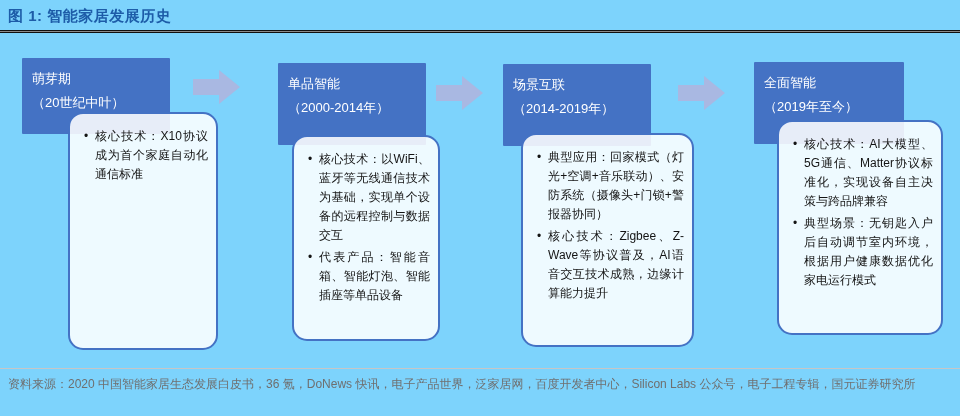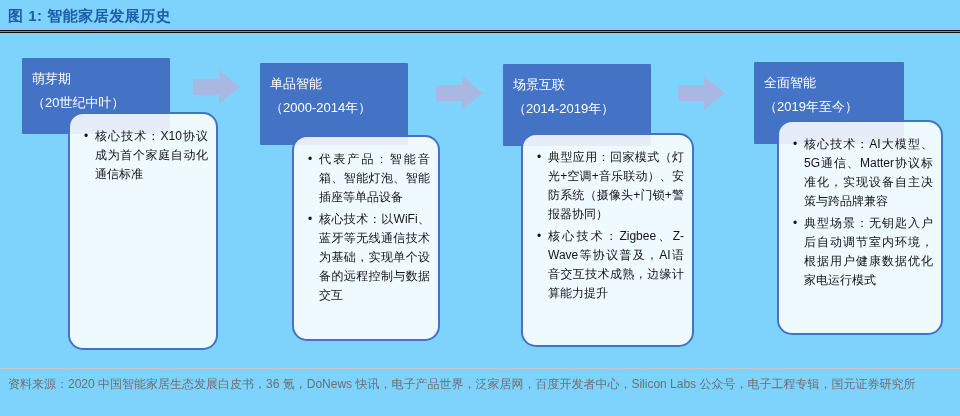--- a/index.html
+++ b/index.html
@@ -27,21 +27,21 @@
   .stage-content{position:absolute;z-index:2;box-sizing:border-box;
     background:rgba(255,255,255,0.87);border:2px solid var(--box-border);
     border-radius:15px;padding:13px 6px 6px 8px;}
   ul.bullets{margin:0;padding:0 2px 0 17px;list-style:none;font-size:12px;
     line-height:1.58;color:#141414;text-align:justify;}
   ul.bullets li{position:relative;margin-bottom:3px;}
   ul.bullets li::before{content:"•";position:absolute;left:-11px;top:0;color:#141414;}
 
   .h1{left:22px;top:58px;width:148px;height:76px;}
   .c1{left:68px;top:112px;width:150px;height:238px;}
-  .h2{left:260px;top:63px;width:148px;height:82px;}
+  .h2{left:278px;top:63px;width:148px;height:82px;}
   .c2{left:292px;top:135px;width:148px;height:206px;}
   .h3{left:503px;top:64px;width:148px;height:82px;}
   .c3{left:521px;top:133px;width:173px;height:214px;}
   .h4{left:754px;top:62px;width:150px;height:82px;}
   .c4{left:777px;top:120px;width:166px;height:215px;}
 
   .arrow{position:absolute;width:47px;height:34px;}
   .a1{left:193px;top:70px;}
   .a2{left:436px;top:76px;}
   .a3{left:678px;top:76px;}
@@ -76,22 +76,22 @@
         <polygon points="0,9 26,9 26,0 47,17 26,34 26,25 0,25"></polygon>
       </svg>
   </div>
 
   <div class="stage-header h2">
     <span>单品智能</span>
     <span class="stage-period">（2000-2014年）</span>
   </div>
   <div class="stage-content c2">
     <ul class="bullets">
+      <li>核心技术：以WiFi、蓝牙等无线通信技术为基础，实现单个设备的远程控制与数据交互</li>
       <li>代表产品：智能音箱、智能灯泡、智能插座等单品设备</li>
-      <li>核心技术：以WiFi、蓝牙等无线通信技术为基础，实现单个设备的远程控制与数据交互</li>
     </ul>
   </div>
 
   <div class="arrow a2">
     <svg viewBox="0 0 47 34" aria-hidden="true">
         <polygon points="0,9 26,9 26,0 47,17 26,34 26,25 0,25"></polygon>
       </svg>
   </div>
 
   <div class="stage-header h3">

